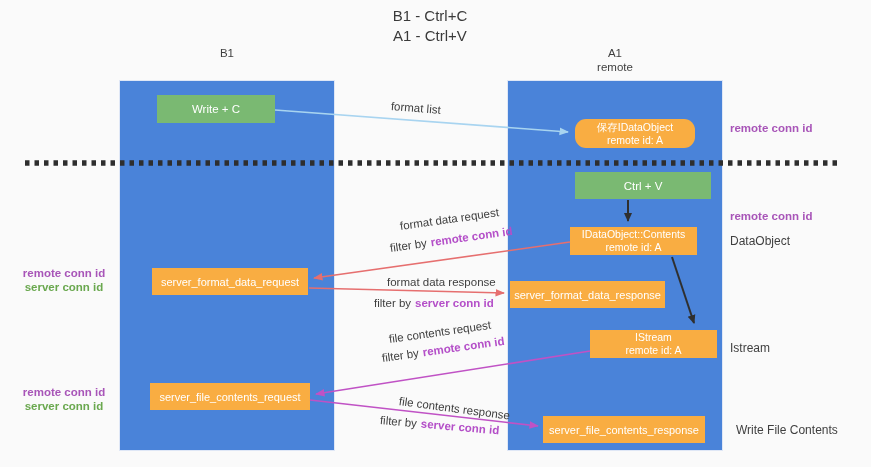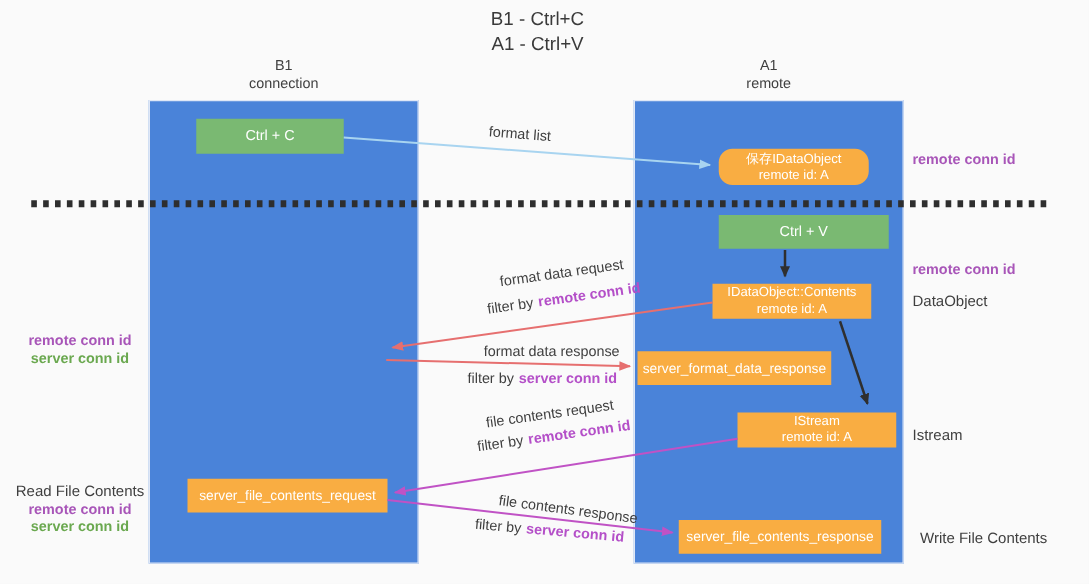--- a/index.html
+++ b/index.html
@@ -99,48 +99,50 @@
 
 <div class="canvas">
 
   <div class="title">
     <div>B1 - Ctrl+C</div>
     <div>A1 - Ctrl+V</div>
   </div>
 
   <div class="lane-header" style="left:119px;">
     <div>B1</div>
-    <div>connection</div>
   </div>
   <div class="lane-header" style="left:507px;">
     <div>A1</div>
     <div>remote</div>
   </div>
 
   <div class="lane" style="left:119px;"></div>
   <div class="lane" style="left:507px;"></div>
 
   <div class="node green" style="left:157px; top:95px; width:118px; height:28px;">
-    <span class="key">Ctrl + C</span>
+    <span class="key">Write + C</span>
   </div>
 
   <div class="node orange" style="left:575px; top:119px; width:120px; height:29px;border-radius:11px;">
     <span class="ln">保存IDataObject</span>
     <span class="ln">remote id: A</span>
   </div>
 
   <div class="node green" style="left:575px; top:172px; width:136px; height:27px;">
     <span class="key">Ctrl + V</span>
   </div>
 
   <div class="node orange" style="left:570px; top:227px; width:127px; height:28px;">
     <span class="ln">IDataObject::Contents</span>
     <span class="ln">remote id: A</span>
   </div>
 
+  <div class="node orange" style="left:152px; top:268px; width:156px; height:27px;">
+    <span class="single">server_format_data_request</span>
+  </div>
 
   <div class="node orange" style="left:510px; top:281px; width:155px; height:27px;">
     <span class="single">server_format_data_response</span>
   </div>
 
   <div class="node orange" style="left:590px; top:330px; width:127px; height:28px;">
     <span class="ln">IStream</span>
     <span class="ln">remote id: A</span>
   </div>
 
@@ -212,18 +214,17 @@
   <div class="side-lbl" style="left:730px; top:234px;">DataObject</div>
   <div class="side-lbl" style="left:730px; top:341px;">Istream</div>
   <div class="side-lbl" style="left:736px; top:423px;">Write File Contents</div>
 
   <div class="legend-block" style="left:8px; top:266px;">
     <div class="blk-line purple">remote conn id</div>
     <div class="blk-line greenc">server conn id</div>
   </div>
 
   <div class="legend-block" style="left:8px; top:385px;">
-    <div class="blk-title">Read File Contents</div>
     <div class="blk-line purple">remote conn id</div>
     <div class="blk-line greenc">server conn id</div>
   </div>
 
 </div>
 
 </body></html>

